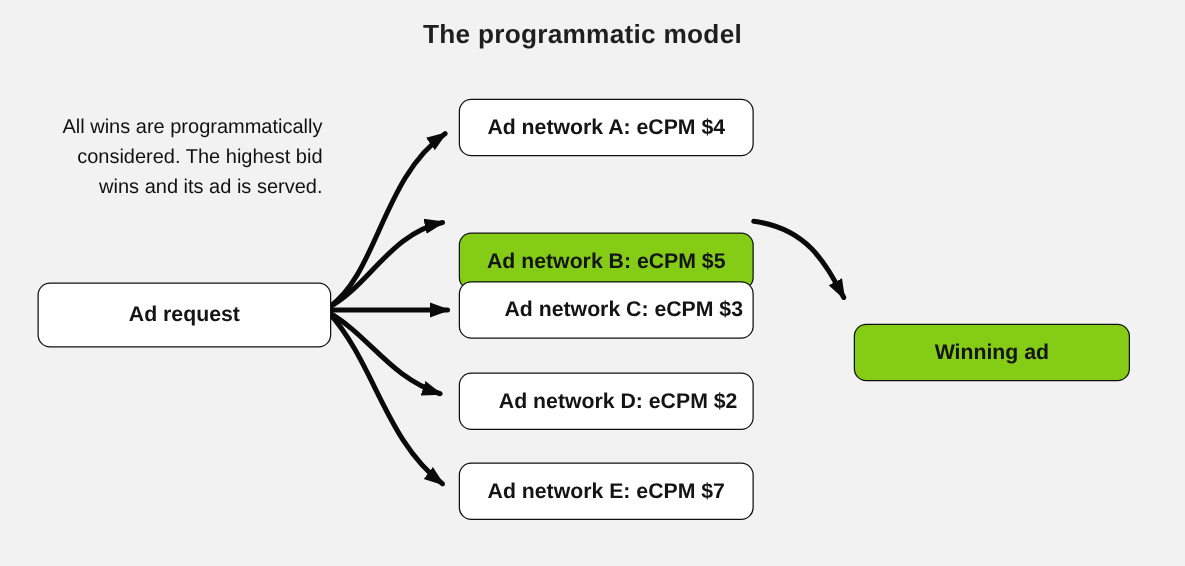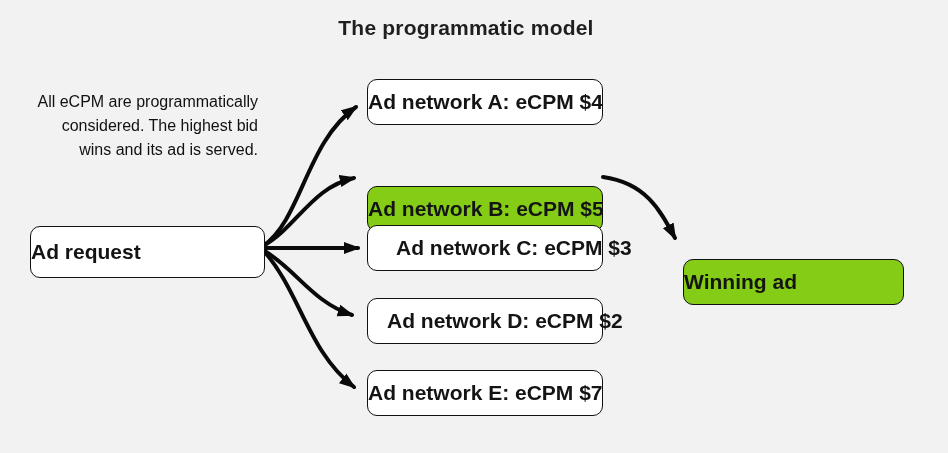--- a/index.html
+++ b/index.html
@@ -29,23 +29,23 @@
     line-height: 24px;
     color: #111;
   }
   .node {
     position: absolute;
     background: #ffffff;
     border: 1.6px solid #111;
     border-radius: 10px;
     display: flex;
     align-items: center;
-    justify-content: flex-start;
+    justify-content: center;
     font-weight: 700;
-    font-size: 21px;
+    font-size: 17px;
     color: #141414;
     white-space: nowrap;
   }
   .node.green { background: #84cc16; margin-top: 34px; }
   .node.ad-request { left: 30px; top: 226px; width: 235px; height: 52px; }
   .node.network { left: 367px; width: 236px; height: 46px; }
   .node.net-0 { top: 79px; }
   .node.net-1 { top: 152px; }
   .node.net-2 { top: 225px; padding-left: 28px; }
   .node.net-3 { top: 298px; padding-left: 19px; }
@@ -64,21 +64,21 @@
   }
 </style>
 </head>
 <body>
 
 <div class="stage">
 
   <div class="title">The programmatic model</div>
 
   <div class="description">
-    <div>All eCPM are programmatically</div>
+    <div>All wins are programmatically</div>
     <div>considered. The highest bid</div>
     <div>wins and its ad is served.</div>
   </div>
 
   <svg class="arrows" width="948" height="453" viewBox="0 0 948 453">
     <defs>
       <marker id="ah" viewBox="0 0 10 8" refX="8.5" refY="4" markerWidth="4.2" markerHeight="3.4" orient="auto">
         <path d="M0,0.4 L10,4 L0,7.6 Z" fill="#0a0a0a"></path>
       </marker>
     </defs>

